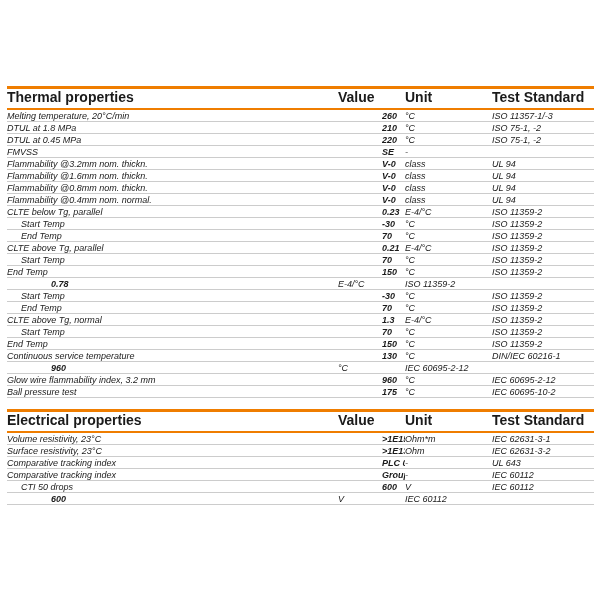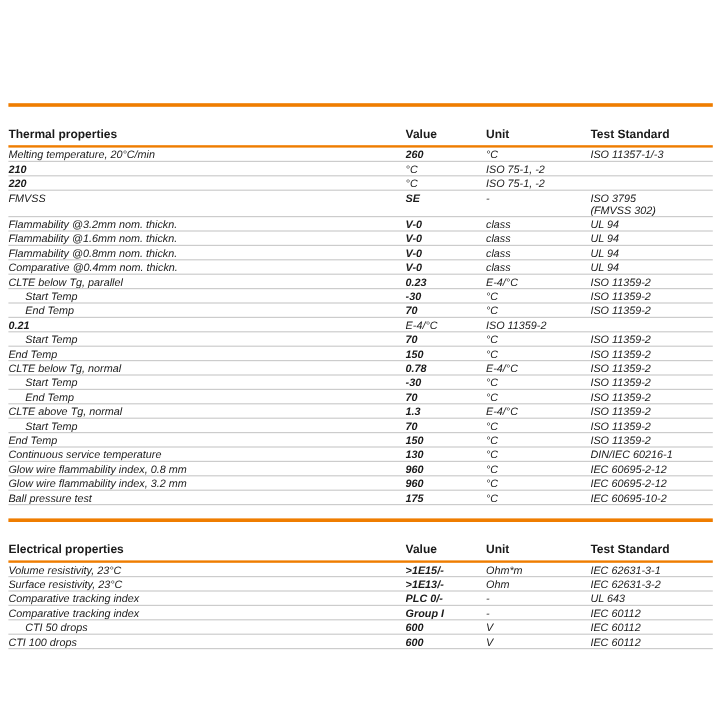--- a/index.html
+++ b/index.html
@@ -11,36 +11,36 @@
     color: #1a1a1a;
     overflow: hidden;
   }
   .page { padding: 86px 6px 0 7px; }
   .section { margin-bottom: 11px; }
   .sec-header {
     display: grid;
     grid-template-columns: 331px 67px 87px 102px;
     border-top: 3px solid var(--accent, #ef7d00);
     border-bottom: 2px solid var(--accent, #ef7d00);
-    padding: 18px 0 3px 0;
+    padding: 0 0 3px 0;
     font-weight: bold;
-    font-size: 10px;
+    font-size: 14px;
     align-items: end;
   }
   .row {
     display: grid;
     grid-template-columns: 331px 67px 87px 102px;
     border-bottom: 1px solid var(--rowline, #cccccc);
     padding: 1px 0 0 0;
     min-height: 11.5px;
     align-items: start;
     line-height: 10px;
     font-style: italic;
   }
-  .val { font-weight: bold; }
+  .val { font-weight: bold; margin-left: 44px; }
   .indent { padding-left: 14px; }
   .cell { white-space: nowrap; overflow: hidden; }
 </style>
 </head>
 <body>
 
 <div class="page">
     <div class="section">
       <div class="sec-header">
         <div class="cell">Thermal properties</div>
@@ -50,41 +50,39 @@
       </div>
       <div class="row">
         <div class="cell">Melting temperature, 20°C/min</div>
         <div class="cell val">260</div>
         <div class="cell">°C</div>
         <div>
           <div class="cell">ISO 11357-1/-3</div>
         </div>
       </div>
       <div class="row">
+        <div class="cell">DTUL at 1.8 MPa</div>
         <div class="cell val">210</div>
         <div class="cell">°C</div>
         <div>
           <div class="cell">ISO 75-1, -2</div>
         </div>
       </div>
       <div class="row">
+        <div class="cell">DTUL at 0.45 MPa</div>
         <div class="cell val">220</div>
         <div class="cell">°C</div>
         <div>
           <div class="cell">ISO 75-1, -2</div>
         </div>
       </div>
       <div class="row">
         <div class="cell">FMVSS</div>
         <div class="cell val">SE</div>
         <div class="cell">-</div>
-        <div>
-          <div class="cell">ISO 3795</div>
-          <div class="cell">(FMVSS 302)</div>
-        </div>
       </div>
       <div class="row">
         <div class="cell">Flammability @3.2mm nom. thickn.</div>
         <div class="cell val">V-0</div>
         <div class="cell">class</div>
         <div>
           <div class="cell">UL 94</div>
         </div>
       </div>
       <div class="row">
@@ -97,21 +95,21 @@
       </div>
       <div class="row">
         <div class="cell">Flammability @0.8mm nom. thickn.</div>
         <div class="cell val">V-0</div>
         <div class="cell">class</div>
         <div>
           <div class="cell">UL 94</div>
         </div>
       </div>
       <div class="row">
-        <div class="cell">Comparative @0.4mm nom. thickn.</div>
+        <div class="cell">Flammability @0.4mm nom. normal.</div>
         <div class="cell val">V-0</div>
         <div class="cell">class</div>
         <div>
           <div class="cell">UL 94</div>
         </div>
       </div>
       <div class="row">
         <div class="cell">CLTE below Tg, parallel</div>
         <div class="cell val">0.23</div>
         <div class="cell">E-4/°C</div>
@@ -129,20 +127,21 @@
       </div>
       <div class="row">
         <div class="cell indent">End Temp</div>
         <div class="cell val">70</div>
         <div class="cell">°C</div>
         <div>
           <div class="cell">ISO 11359-2</div>
         </div>
       </div>
       <div class="row">
+        <div class="cell">CLTE above Tg, parallel</div>
         <div class="cell val">0.21</div>
         <div class="cell">E-4/°C</div>
         <div>
           <div class="cell">ISO 11359-2</div>
         </div>
       </div>
       <div class="row">
         <div class="cell indent">Start Temp</div>
         <div class="cell val">70</div>
         <div class="cell">°C</div>
@@ -152,21 +151,20 @@
       </div>
       <div class="row">
         <div class="cell">End Temp</div>
         <div class="cell val">150</div>
         <div class="cell">°C</div>
         <div>
           <div class="cell">ISO 11359-2</div>
         </div>
       </div>
       <div class="row">
-        <div class="cell">CLTE below Tg, normal</div>
         <div class="cell val">0.78</div>
         <div class="cell">E-4/°C</div>
         <div>
           <div class="cell">ISO 11359-2</div>
         </div>
       </div>
       <div class="row">
         <div class="cell indent">Start Temp</div>
         <div class="cell val">-30</div>
         <div class="cell">°C</div>
@@ -208,21 +206,20 @@
       </div>
       <div class="row">
         <div class="cell">Continuous service temperature</div>
         <div class="cell val">130</div>
         <div class="cell">°C</div>
         <div>
           <div class="cell">DIN/IEC 60216-1</div>
         </div>
       </div>
       <div class="row">
-        <div class="cell">Glow wire flammability index, 0.8 mm</div>
         <div class="cell val">960</div>
         <div class="cell">°C</div>
         <div>
           <div class="cell">IEC 60695-2-12</div>
         </div>
       </div>
       <div class="row">
         <div class="cell">Glow wire flammability index, 3.2 mm</div>
         <div class="cell val">960</div>
         <div class="cell">°C</div>
@@ -280,21 +277,20 @@
       </div>
       <div class="row">
         <div class="cell indent">CTI 50 drops</div>
         <div class="cell val">600</div>
         <div class="cell">V</div>
         <div>
           <div class="cell">IEC 60112</div>
         </div>
       </div>
       <div class="row">
-        <div class="cell">CTI 100 drops</div>
         <div class="cell val">600</div>
         <div class="cell">V</div>
         <div>
           <div class="cell">IEC 60112</div>
         </div>
       </div>
     </div>
   </div>
 
 </body></html>

